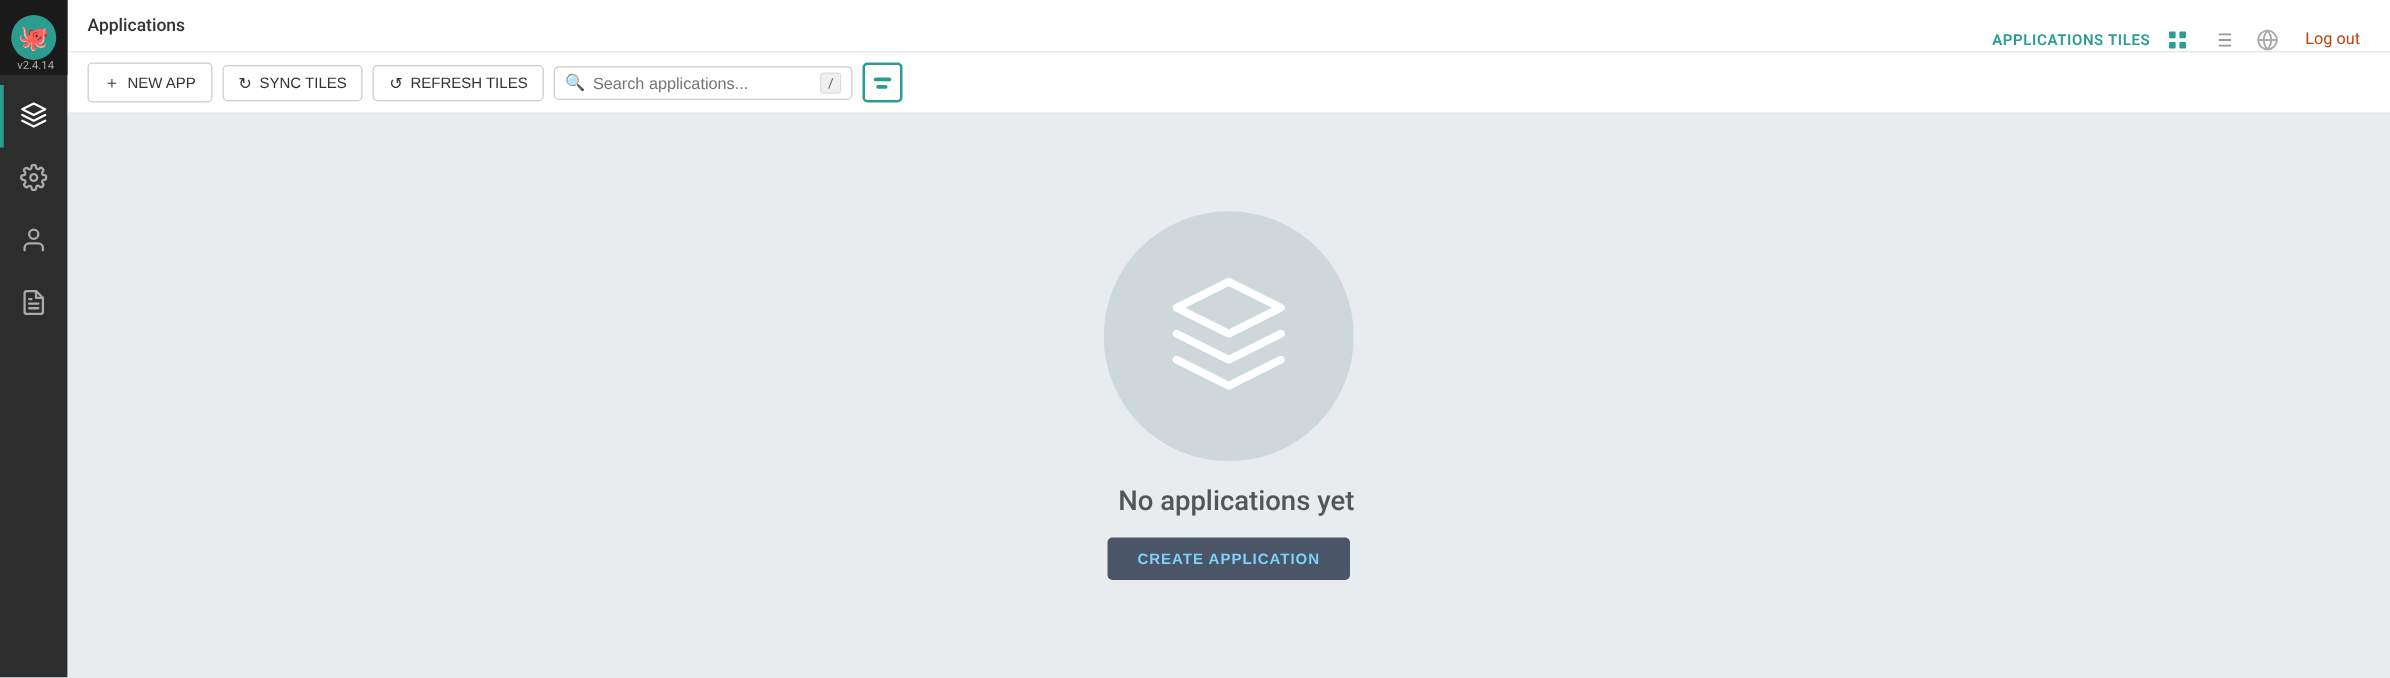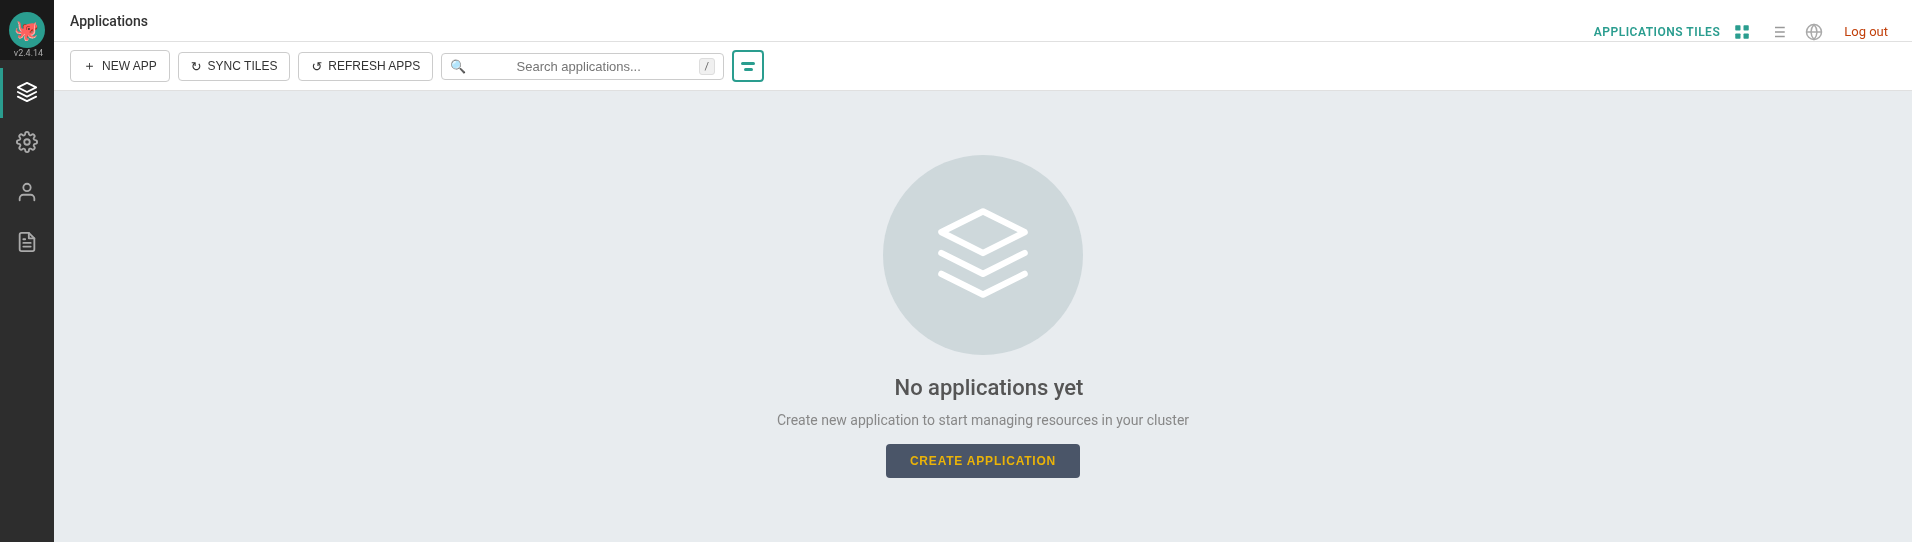--- a/index.html
+++ b/index.html
@@ -179,21 +179,20 @@
       min-width: 220px;
     }
     .search-icon { color: #999; font-size: 13px; }
     .search-input {
       border: none;
       outline: none;
       font-size: 13px;
       color: #333;
       background: transparent;
       flex: 1;
-      margin-left: 44px;
     }
     .search-shortcut {
       background: #f0f0f0;
       border: 1px solid #ddd;
       border-radius: 3px;
       padding: 1px 5px;
       font-size: 11px;
       color: #666;
     }
     .filter-btn {
@@ -249,21 +248,21 @@
       margin-left: 12px;
     }
 
     .empty-subtitle {
       font-size: 14px;
       color: #888;
     }
 
     .create-app-btn {
       background: #4a5568;
-      color: #eab308;
+      color: #7dd3fc;
       border: none;
       border-radius: 4px;
       padding: 10px 24px;
       font-size: 12px;
       font-weight: 600;
       letter-spacing: 0.8px;
       cursor: pointer;
       margin-top: 4px;
     }
 
@@ -361,21 +360,21 @@
       <button class="btn">
         <span class="btn-icon">＋</span>
         <span>NEW APP</span>
       </button>
       <button class="btn">
         <span class="btn-icon">↻</span>
         <span>SYNC TILES</span>
       </button>
       <button class="btn">
         <span class="btn-icon">↺</span>
-        <span>REFRESH APPS</span>
+        <span>REFRESH TILES</span>
       </button>
       <div class="search-container">
         <span class="search-icon">🔍</span>
         <input class="search-input" type="text" placeholder="Search applications..." style="">
         <span class="search-shortcut">/</span>
       </div>
       <div class="filter-btn">
         <div style="display:flex;flex-direction:column;gap:3px;align-items:center;">
           <div style="width:14px;height:3px;background:#2a9d8f;border-radius:2px;"></div>
           <div style="width:9px;height:3px;background:#2a9d8f;border-radius:2px;"></div>
@@ -388,18 +387,17 @@
         <div class="empty-icon-circle">
           <div class="layers-icon">
             <svg width="100" height="100" viewBox="0 0 24 24" fill="none" stroke="white" stroke-width="1.5" stroke-linecap="round" stroke-linejoin="round">
               <polygon points="12 2 2 7 12 12 22 7 12 2"></polygon>
               <polyline points="2 17 12 22 22 17"></polyline>
               <polyline points="2 12 12 17 22 12"></polyline>
             </svg>
           </div>
         </div>
         <div class="empty-title">No applications yet</div>
-        <div class="empty-subtitle">Create new application to start managing resources in your cluster</div>
         <button class="create-app-btn">CREATE APPLICATION</button>
       </div>
     </div>
   </div>
 </div>
 
 </body></html>

